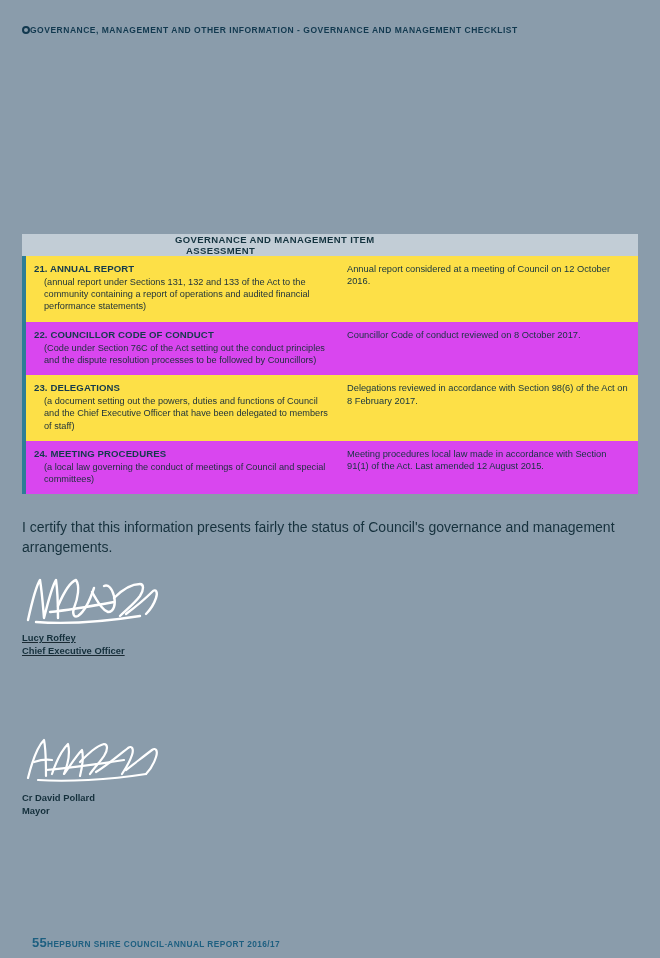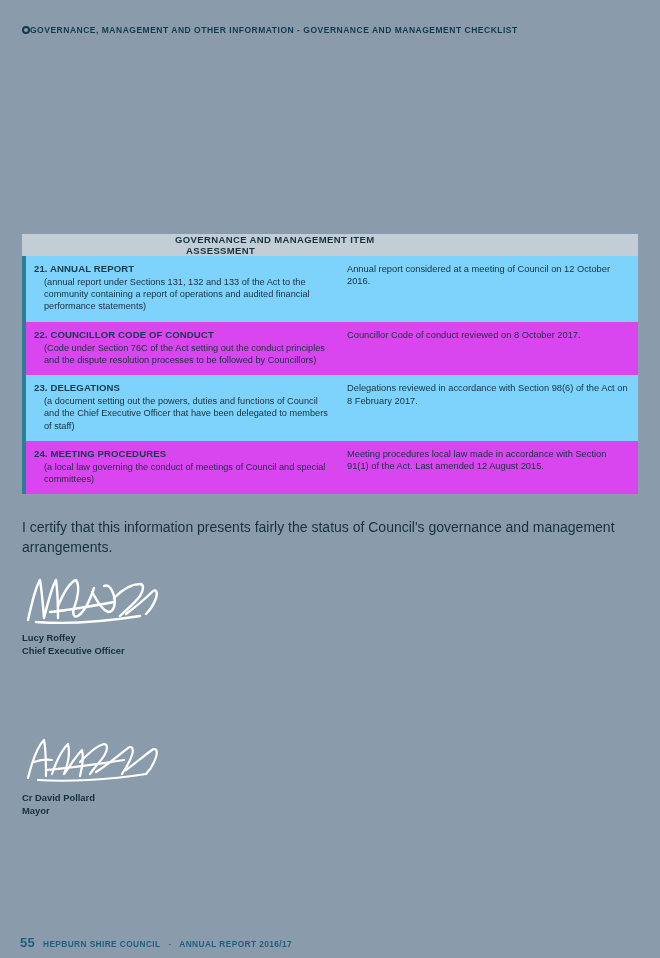--- a/index.html
+++ b/index.html
@@ -63,21 +63,21 @@
     letter-spacing: 0.04em;
     color: #14333f;
     text-transform: uppercase;
   }
   .col1 { width: 322px; padding-left: 6px; }
   .col2 { width: 294px; padding-left: 3px; }
 
   .row {
     display: flex;
     border-left: 4px solid #2e7d96;
-    background: #7dd3fc;
+    background: #fde047;
   }
   .row.alt {
     background: #d946ef;
   }
   .row .cell-left {
     width: 318px;
     padding: 7px 10px 9px 8px;
   }
   .row .cell-right {
     width: 294px;
@@ -112,21 +112,21 @@
     left: 22px;
     top: 518px;
     width: 600px;
     font-size: 14px;
     color: #16313d;
     line-height: 1.4;
   }
 
   
   .sig-block { position: absolute; left: 22px; }
-  .sig-1 { top: 572px; }
+  .sig-1 { top: 572px; text-decoration: underline; }
   .sig-2 { top: 732px; }
 
   .sig-mark {
     height: 56px;
     width: 160px;
     position: relative;
     overflow: visible;
   }
   .sig-name {
     font-size: 9.4px;
@@ -139,25 +139,25 @@
     font-size: 9.4px;
     font-weight: bold;
     color: #15303c;
     margin: 0;
     line-height: 1.35;
   }
 
   
   .footer {
     position: absolute;
-    left: 20px;
+    left: 32px;
     bottom: 8px;
     display: flex;
     align-items: flex-end;
-    gap: 8px;
+    gap: 0;
     white-space: nowrap;
   }
   .page-num {
     font-size: 13px;
     font-weight: bold;
     color: #1d5f80;
     letter-spacing: 0.02em;
   }
   .footer-text {
     font-size: 8.3px;

